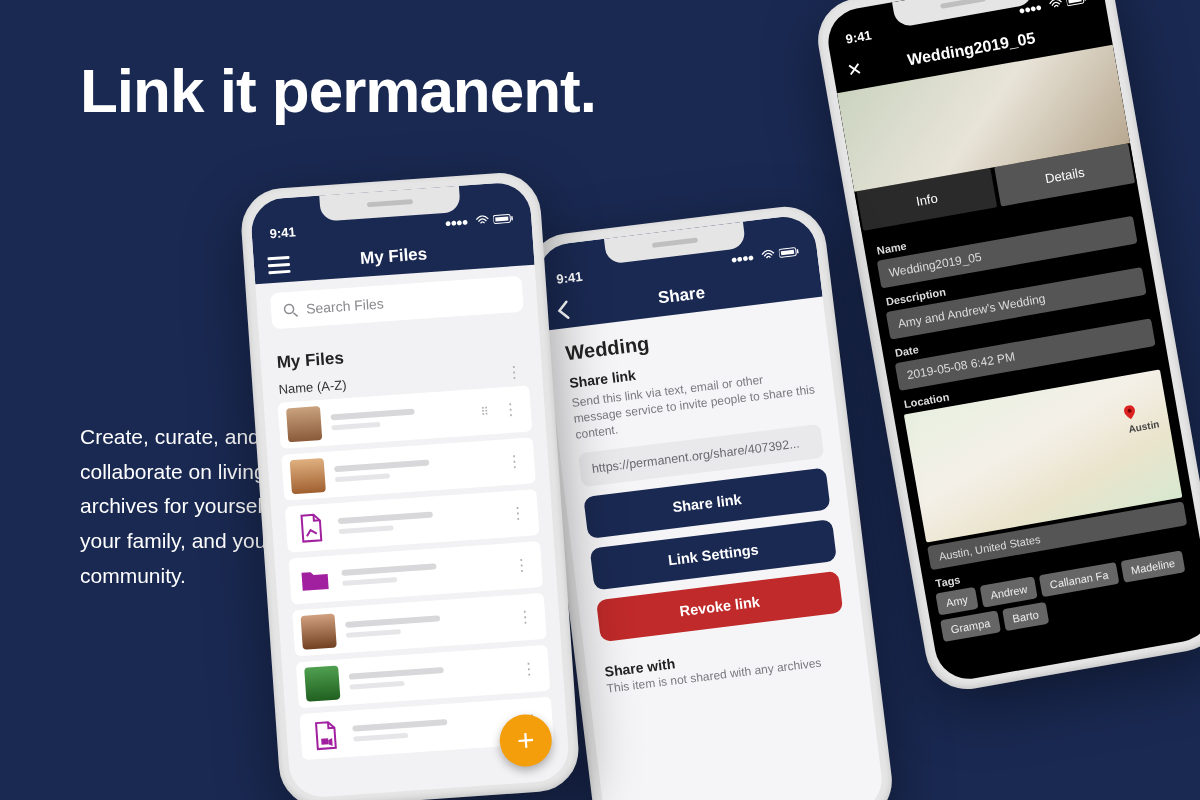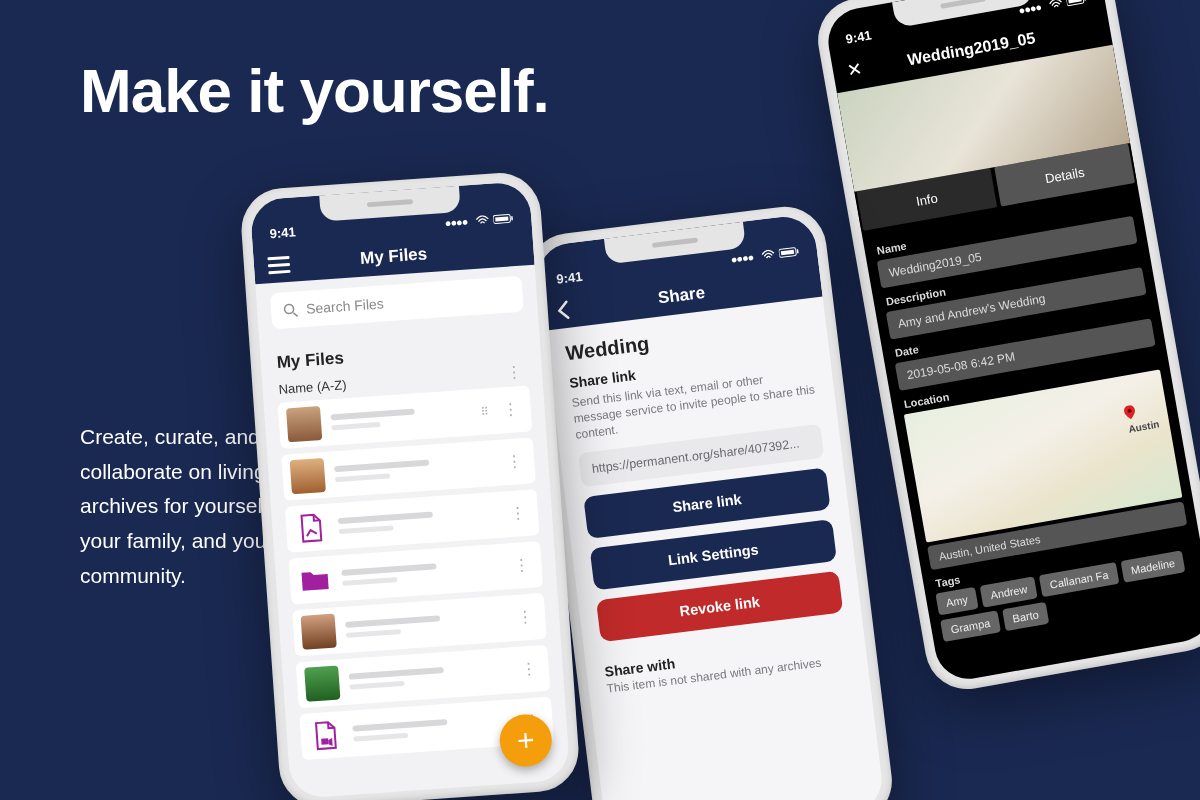--- a/index.html
+++ b/index.html
@@ -73,21 +73,21 @@
 .p3-pin { position:absolute; right:30px; top:30px; width:14px; height:14px; }
 .p3-loc-text { background:#555; padding:6px 10px; font-size:11px; color:#ddd; margin-top:4px; border-radius:4px; }
 .p3-tags { display:flex; flex-wrap:wrap; gap:5px; margin-top:4px; }
 .p3-tag { background:#666; border-radius:4px; padding:5px 9px; font-size:11px; color:#eee; }
 
 svg { display:block; }
 </style>
 </head>
 <body>
 
-<div class="hero-title">Make it yourself.</div>
+<div class="hero-title">Link it permanent.</div>
 <div class="hero-body">Create, curate, and collaborate on living archives for yourself, your family, and your community.</div>
 
 <div class="phone p1">
   <div class="phone-inner">
     <div class="notch"></div>
 
     <div class="nav">
       <div class="status-bar">
         <span>9:41</span>
         <span class="status-icons">●●●● &nbsp;

